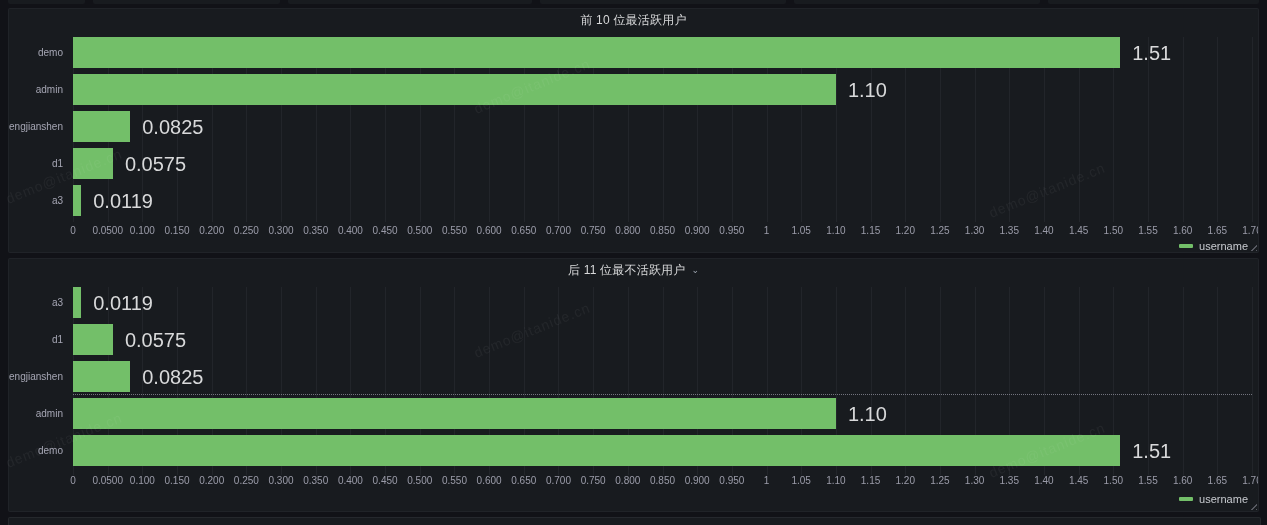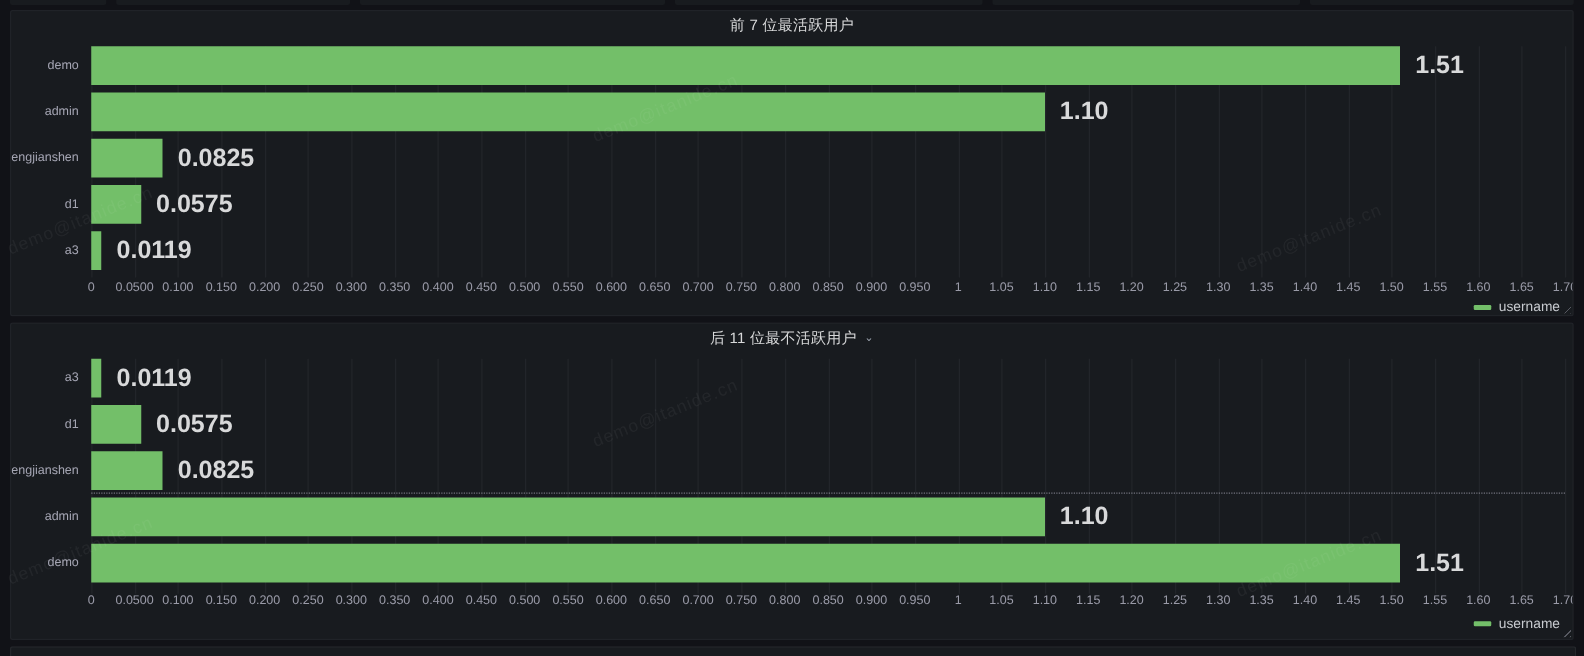--- a/index.html
+++ b/index.html
@@ -26,21 +26,21 @@
   
   .chart{position:relative;flex:1;margin:6px 6px 0 0;}
   .gridlines{position:absolute;left:64px;right:0;top:0;bottom:16px;pointer-events:none;}
   .gridline{position:absolute;top:0;bottom:0;width:1px;background:rgba(204,204,220,0.06);}
   .rows{position:relative;}
   .row{display:flex;height:31px;margin-bottom:6px;}
   .ylabel{width:64px;flex:0 0 64px;display:flex;align-items:center;justify-content:flex-end;
     padding-right:10px;box-sizing:border-box;font-size:10px;color:rgba(204,204,220,0.78);}
   .track{flex:1;position:relative;}
   .bar{position:absolute;left:0;top:0;bottom:0;}
-  .value{position:absolute;top:50%;transform:translateY(-50%);font-size:20px;color:#d8d9da;white-space:nowrap;font-weight:bold;}
+  .value{position:absolute;top:50%;transform:translateY(-50%);font-size:20px;color:#d8d9da;white-space:nowrap;}
   .divider{position:absolute;left:64px;right:0;border-top:1px dotted rgba(204,204,220,0.5);}
   .axis{position:relative;height:16px;margin-left:64px;}
   .tick{position:absolute;top:3px;transform:translateX(-50%);font-size:10px;color:rgba(204,204,220,0.72);white-space:nowrap;}
   
   .legend{flex:0 0 16px;display:flex;align-items:center;justify-content:flex-end;gap:6px;padding:0 10px 4px 0;cursor:pointer;}
   .legend-swatch{width:14px;height:4px;border-radius:1px;}
   .legend-label{font-size:11px;color:#c8cbd0;}
   
   .resize-handle{position:absolute;right:1px;bottom:1px;width:9px;height:9px;cursor:nwse-resize;
     clip-path:polygon(100% 0,100% 100%,0 100%);
@@ -57,21 +57,21 @@
   <div class="edge" style="left:8px;width:77px"></div>
   <div class="edge" style="left:93px;width:187px"></div>
   <div class="edge" style="left:288px;width:244px"></div>
   <div class="edge" style="left:540px;width:246px"></div>
   <div class="edge" style="left:794px;width:246px"></div>
   <div class="edge" style="left:1048px;width:211px"></div>
 </div>
 
 <section class="panel panel-1">
   <header class="panel-header">
-    <span class="panel-title">前 7 位最活跃用户</span>
+    <span class="panel-title">前 10 位最活跃用户</span>
   </header>
   <div class="chart">
       <div class="gridlines">
         <div class="gridline" style="left: 0%;"></div>
         <div class="gridline" style="left: 2.94118%;"></div>
         <div class="gridline" style="left: 5.88235%;"></div>
         <div class="gridline" style="left: 8.82353%;"></div>
         <div class="gridline" style="left: 11.7647%;"></div>
         <div class="gridline" style="left: 14.7059%;"></div>
         <div class="gridline" style="left: 17.6471%;"></div>

